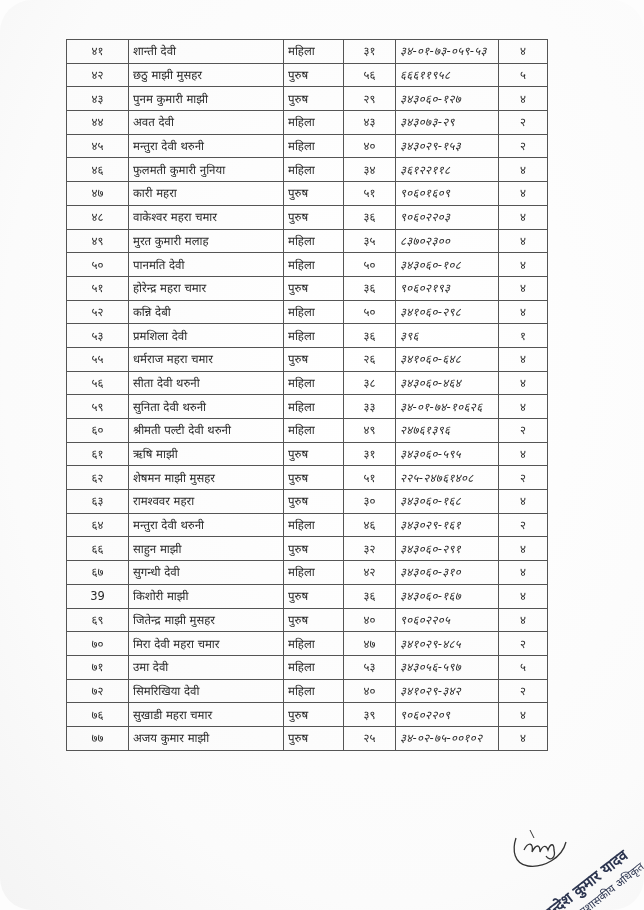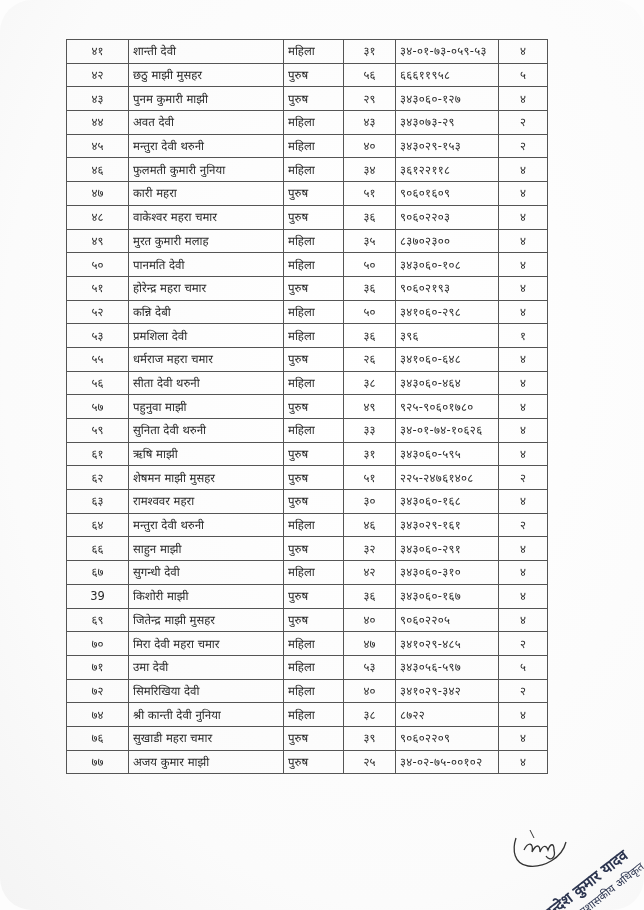--- a/index.html
+++ b/index.html
@@ -42,21 +42,21 @@
       vertical-align: middle;
       color: #2b2b2b;
     }
     col.c-sn { width: 62px; }
     col.c-name { width: 155px; }
     col.c-gender { width: 60px; }
     col.c-age { width: 52px; }
     col.c-id { width: 103px; }
     col.c-fam { width: 49px; }
     td.sn, td.age, td.fam { text-align: center; font-size: 10px; color: #444; }
-    td.id { font-size: 10px; letter-spacing: 0.3px; color: #444; }
+    td.id { font-size: 10px; letter-spacing: 0.3px; color: #444; font-style: italic; }
     td.name { padding-left: 6px; }
     td.gender { padding-left: 6px; }
 
     .signature {
       position: absolute;
       left: 500px;
       top: 822px;
       width: 140px;
       height: 88px;
     }
@@ -212,34 +212,34 @@
         </tr>
         <tr>
           <td class="sn">५६</td>
           <td class="name">सीता देवी थरुनी</td>
           <td class="gender">महिला</td>
           <td class="age">३८</td>
           <td class="id">३४३०६०-४६४</td>
           <td class="fam">४</td>
         </tr>
         <tr>
-          <td class="sn">५७</td>
-          <td class="name">पहुनुवा माझी</td>
-          <td class="gender">पुरुष</td>
-          <td class="age">४९</td>
-          <td class="id">९२५-९०६०१७८०</td>
-          <td class="fam">४</td>
-        </tr>
-        <tr>
           <td class="sn">५९</td>
           <td class="name">सुनिता देवी थरुनी</td>
           <td class="gender">महिला</td>
           <td class="age">३३</td>
           <td class="id">३४-०१-७४-१०६२६</td>
           <td class="fam">४</td>
+        </tr>
+        <tr>
+          <td class="sn">६०</td>
+          <td class="name">श्रीमती पल्टी देवी थरुनी</td>
+          <td class="gender">महिला</td>
+          <td class="age">४९</td>
+          <td class="id">२४७६१३९६</td>
+          <td class="fam">२</td>
         </tr>
         <tr>
           <td class="sn">६१</td>
           <td class="name">ऋषि माझी</td>
           <td class="gender">पुरुष</td>
           <td class="age">३१</td>
           <td class="id">३४३०६०-५९५</td>
           <td class="fam">४</td>
         </tr>
         <tr>
@@ -314,28 +314,20 @@
           <td class="id">३४३०५६-५९७</td>
           <td class="fam">५</td>
         </tr>
         <tr>
           <td class="sn">७२</td>
           <td class="name">सिमरिखिया देवी</td>
           <td class="gender">महिला</td>
           <td class="age">४०</td>
           <td class="id">३४१०२९-३४२</td>
           <td class="fam">२</td>
-        </tr>
-        <tr>
-          <td class="sn">७४</td>
-          <td class="name">श्री कान्ती देवी नुनिया</td>
-          <td class="gender">महिला</td>
-          <td class="age">३८</td>
-          <td class="id">८७२२</td>
-          <td class="fam">४</td>
         </tr>
         <tr>
           <td class="sn">७६</td>
           <td class="name">सुखाडी महरा चमार</td>
           <td class="gender">पुरुष</td>
           <td class="age">३९</td>
           <td class="id">९०६०२२०९</td>
           <td class="fam">४</td>
         </tr>
         <tr>

